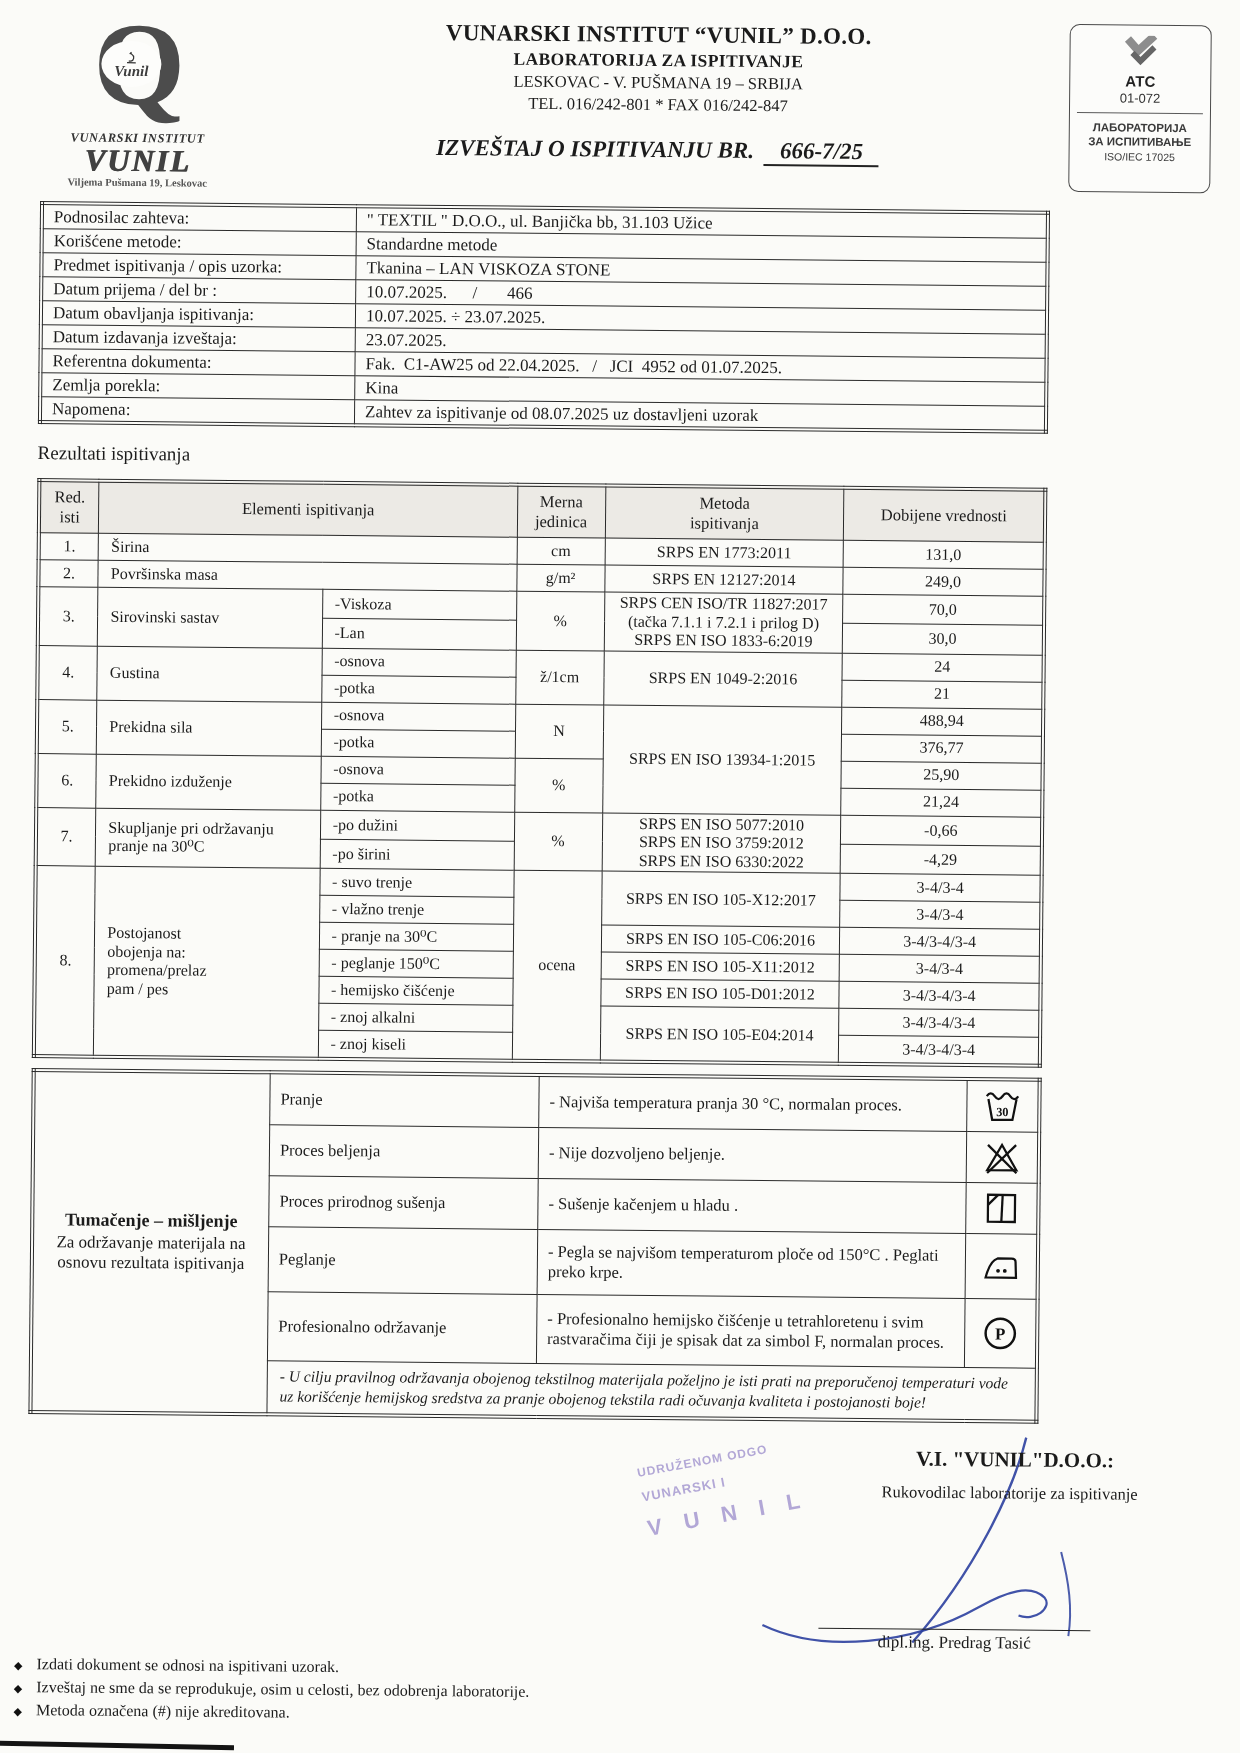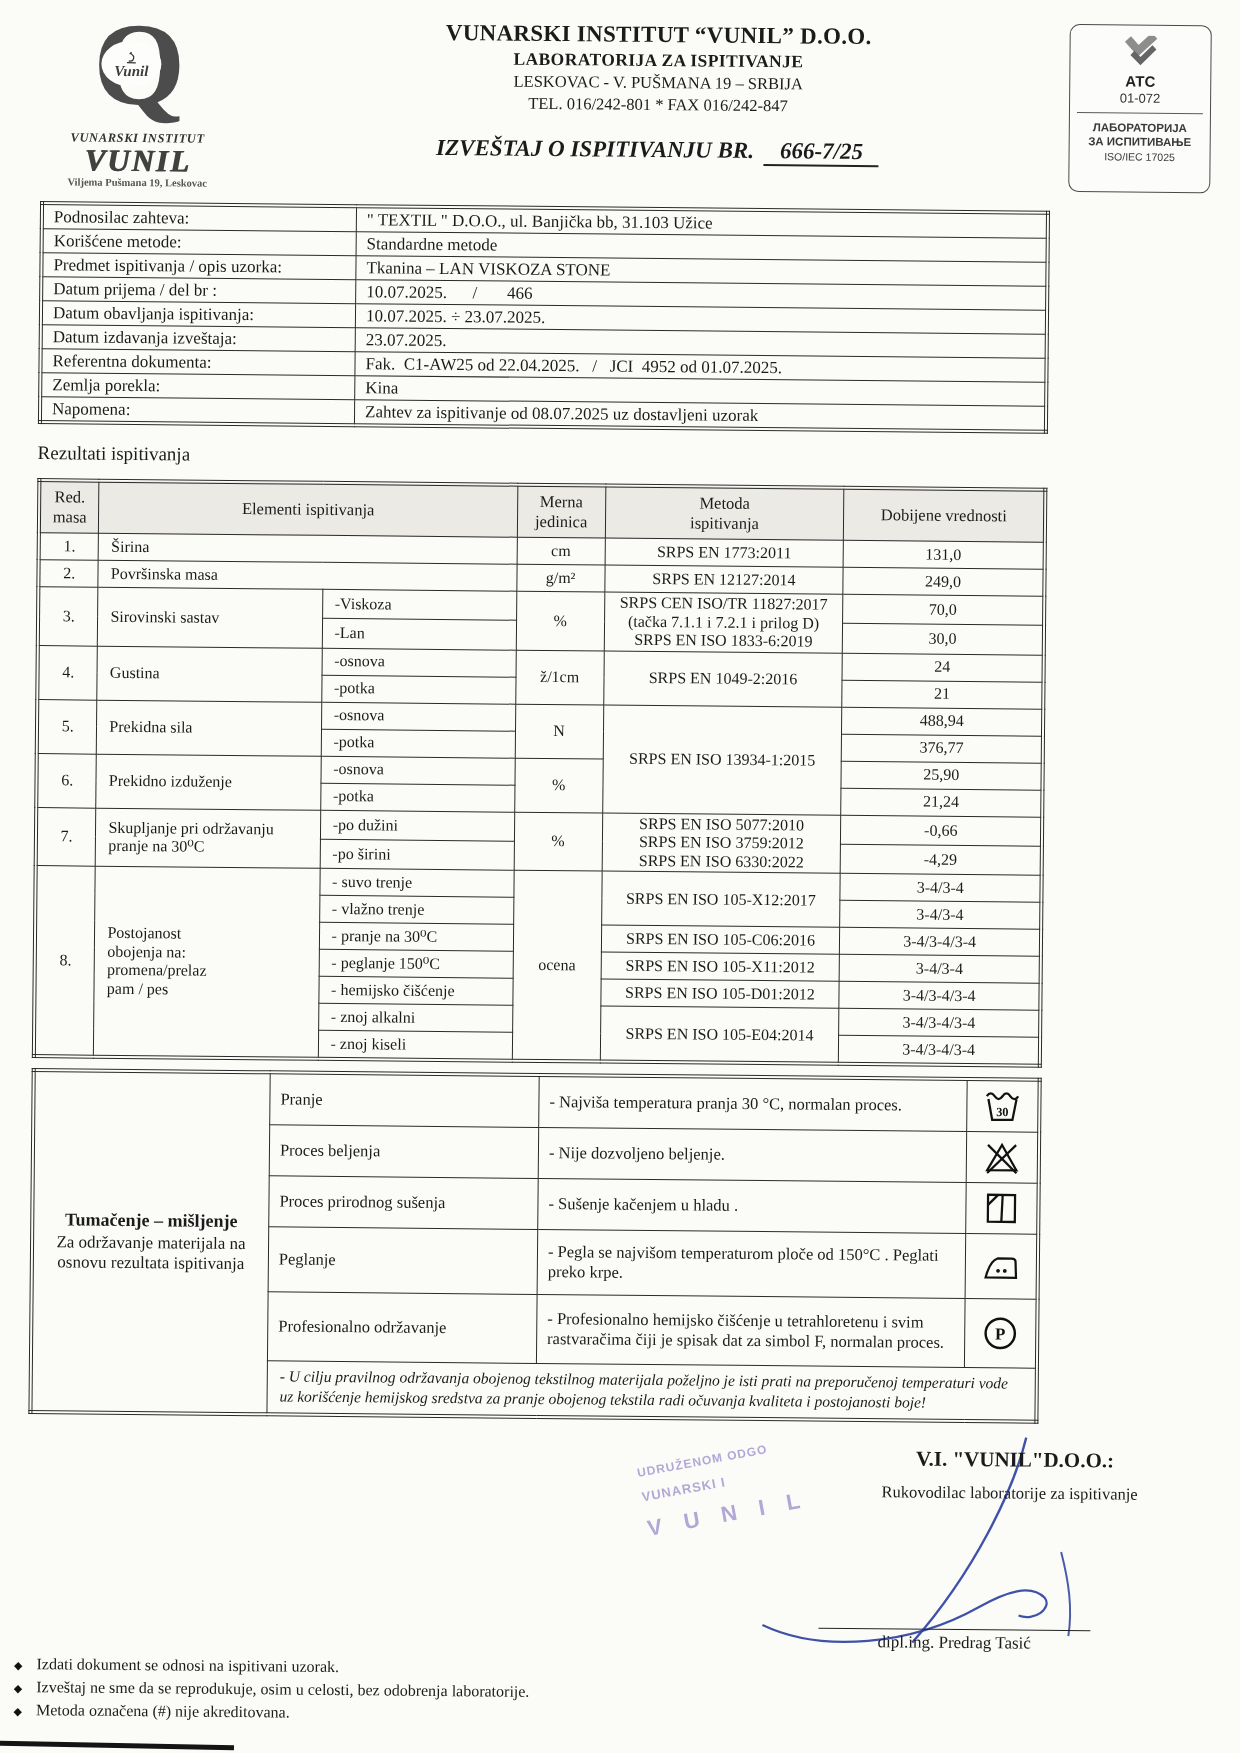--- a/index.html
+++ b/index.html
@@ -183,21 +183,21 @@
       <col style="width:60px">
         <col style="width:225px">
         <col style="width:195px">
       <col style="width:88px">
         <col style="width:240px">
         <col style="width:202px">
     </colgroup>
     <thead>
       <tr>
         <th class="prelines c-center">Red.
-masa</th>
+isti</th>
         <th colspan="2" class="c-center">Elementi ispitivanja</th>
         <th class="prelines c-center">Merna
 jedinica</th>
         <th class="prelines c-center">Metoda
 ispitivanja</th>
         <th class="c-center">Dobijene vrednosti</th>
       </tr>
     </thead>
     <tbody>
       <tr>

